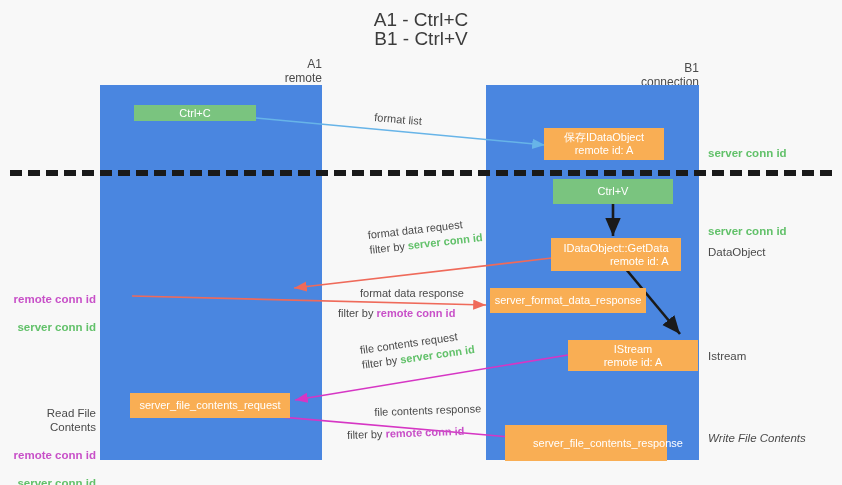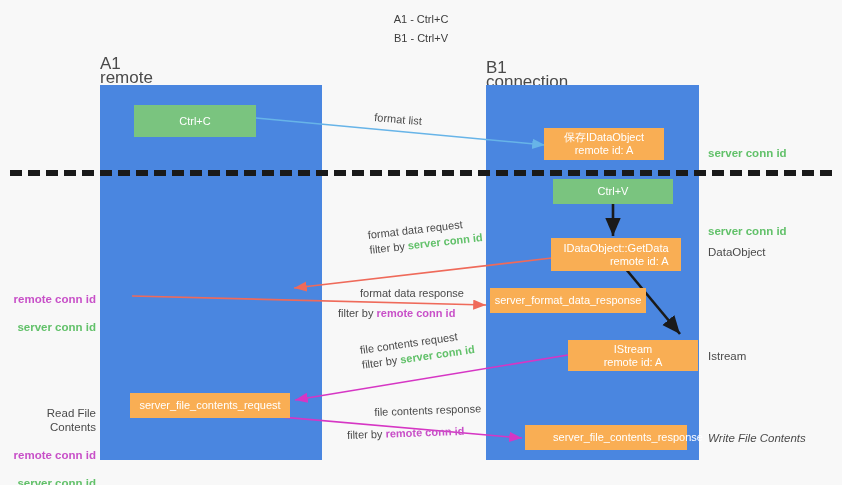--- a/index.html
+++ b/index.html
@@ -14,36 +14,36 @@
     background: #f8f8f8;
     font-family: "Liberation Sans", sans-serif;
     overflow: hidden;
   }
   .title {
     position: absolute;
     left: 0;
     top: 10px;
     width: 842px;
     text-align: center;
-    font-size: 11px;
+    font-size: 19px;
     color: #3c3c3c;
     line-height: 19px;
     white-space: pre-line;
   }
   .lane {
     position: absolute;
     background: #4a86e0;
   }
   .lane-a { left: 100px; top: 85px; width: 222px; height: 375px; }
   .lane-b { left: 486px; top: 85px; width: 213px; height: 375px; }
 
   .lane-header {
     position: absolute;
-    text-align: left;
-    font-size: 17px;
+    text-align: right;
+    font-size: 12px;
     color: #4a4a4a;
     line-height: 14px;
     white-space: pre-line;
   }
   .lane-header-a { left: 100px; top: 57px; width: 222px; }
   .lane-header-b { left: 486px; top: 61px; width: 213px; }
 
   .node {
     position: absolute;
     box-sizing: border-box;
@@ -143,39 +143,39 @@
 
     <line x1="132" y1="296" x2="486" y2="305" stroke="#ef6a5a" stroke-width="1.6" marker-end="url(#ah-red)"></line>
 
     <line x1="568" y1="355" x2="295" y2="400" stroke="#d636c4" stroke-width="1.6" marker-end="url(#ah-magenta)"></line>
 
     <line x1="132" y1="404" x2="522" y2="438" stroke="#d636c4" stroke-width="1.6" marker-end="url(#ah-magenta)"></line>
   </svg>
 
   <div class="divider"></div>
 
-  <div class="node node-green" style="left:134px; top:105px; width:122px; height:32px;">Ctrl+C</div>
+  <div class="node node-green" style="left:134px; top:105px; width:122px; height:16px;">Ctrl+C</div>
 
 
   <div class="node node-orange" style="left:130px; top:393px; width:160px; height:25px;">server_file_contents_request</div>
 
   <div class="node node-orange" style="left:544px; top:128px; width:120px; height:32px;">保存IDataObject
 remote id: A</div>
 
   <div class="node node-green" style="left:553px; top:179px; width:120px; height:25px;">Ctrl+V</div>
 
   <div class="node node-orange" style="left:551px; top:238px; width:130px; height:33px;text-align:right;">IDataObject::GetData
 remote id: A</div>
 
   <div class="node node-orange" style="left:490px; top:288px; width:156px; height:25px;">server_format_data_response</div>
 
   <div class="node node-orange" style="left:568px; top:340px; width:130px; height:31px;">IStream
 remote id: A</div>
 
-  <div class="node node-orange" style="left:525px; top:425px; width:162px; height:25px;padding-left:44px;">server_file_contents_response</div>
+  <div class="node node-orange" style="left:505px; top:425px; width:162px; height:36px;padding-left:44px;">server_file_contents_response</div>
 
   <div class="side-label right" style="left:708px; top:132px;">
     <span class="tok-server">server conn id</span>
   </div>
 
   <div class="side-label right" style="left:708px; top:210px;">
     <span class="tok-server">server conn id</span>
   </div>
 
   <div class="side-label right" style="left:708px; top:245px;">DataObject</div>

